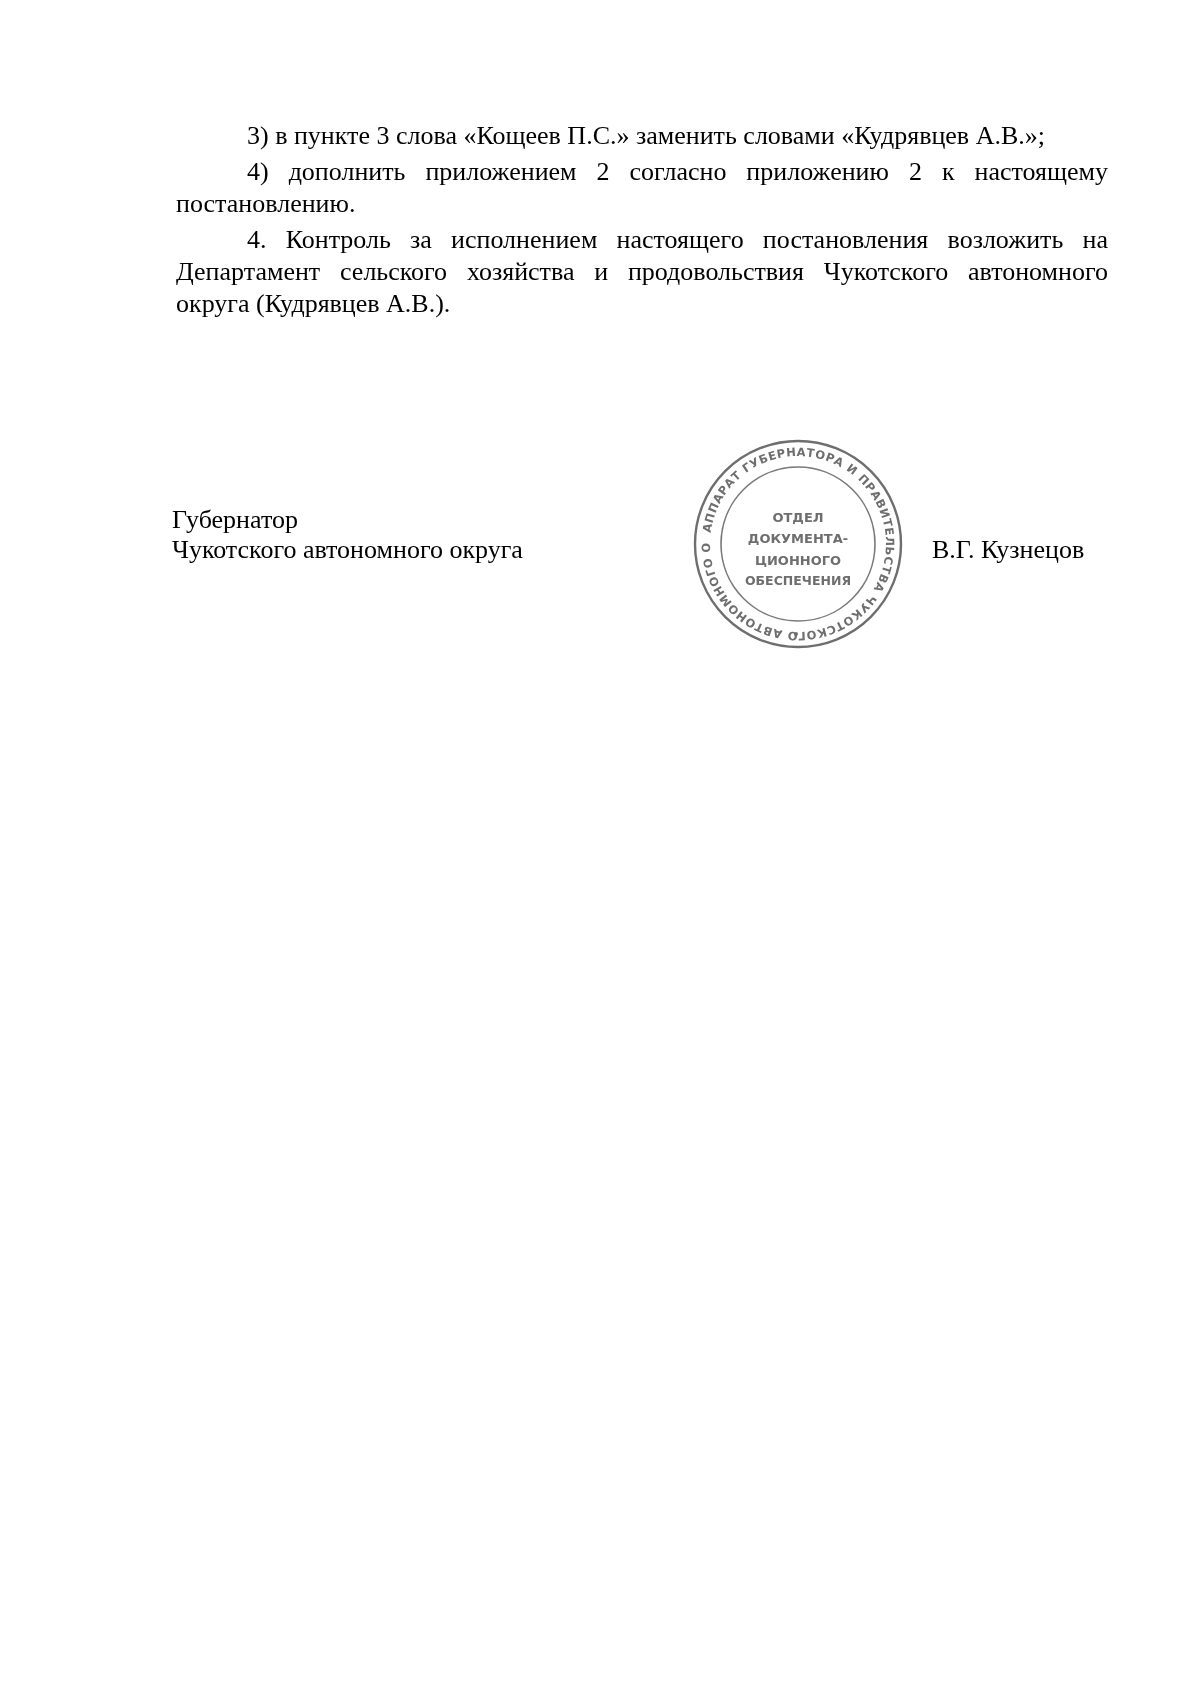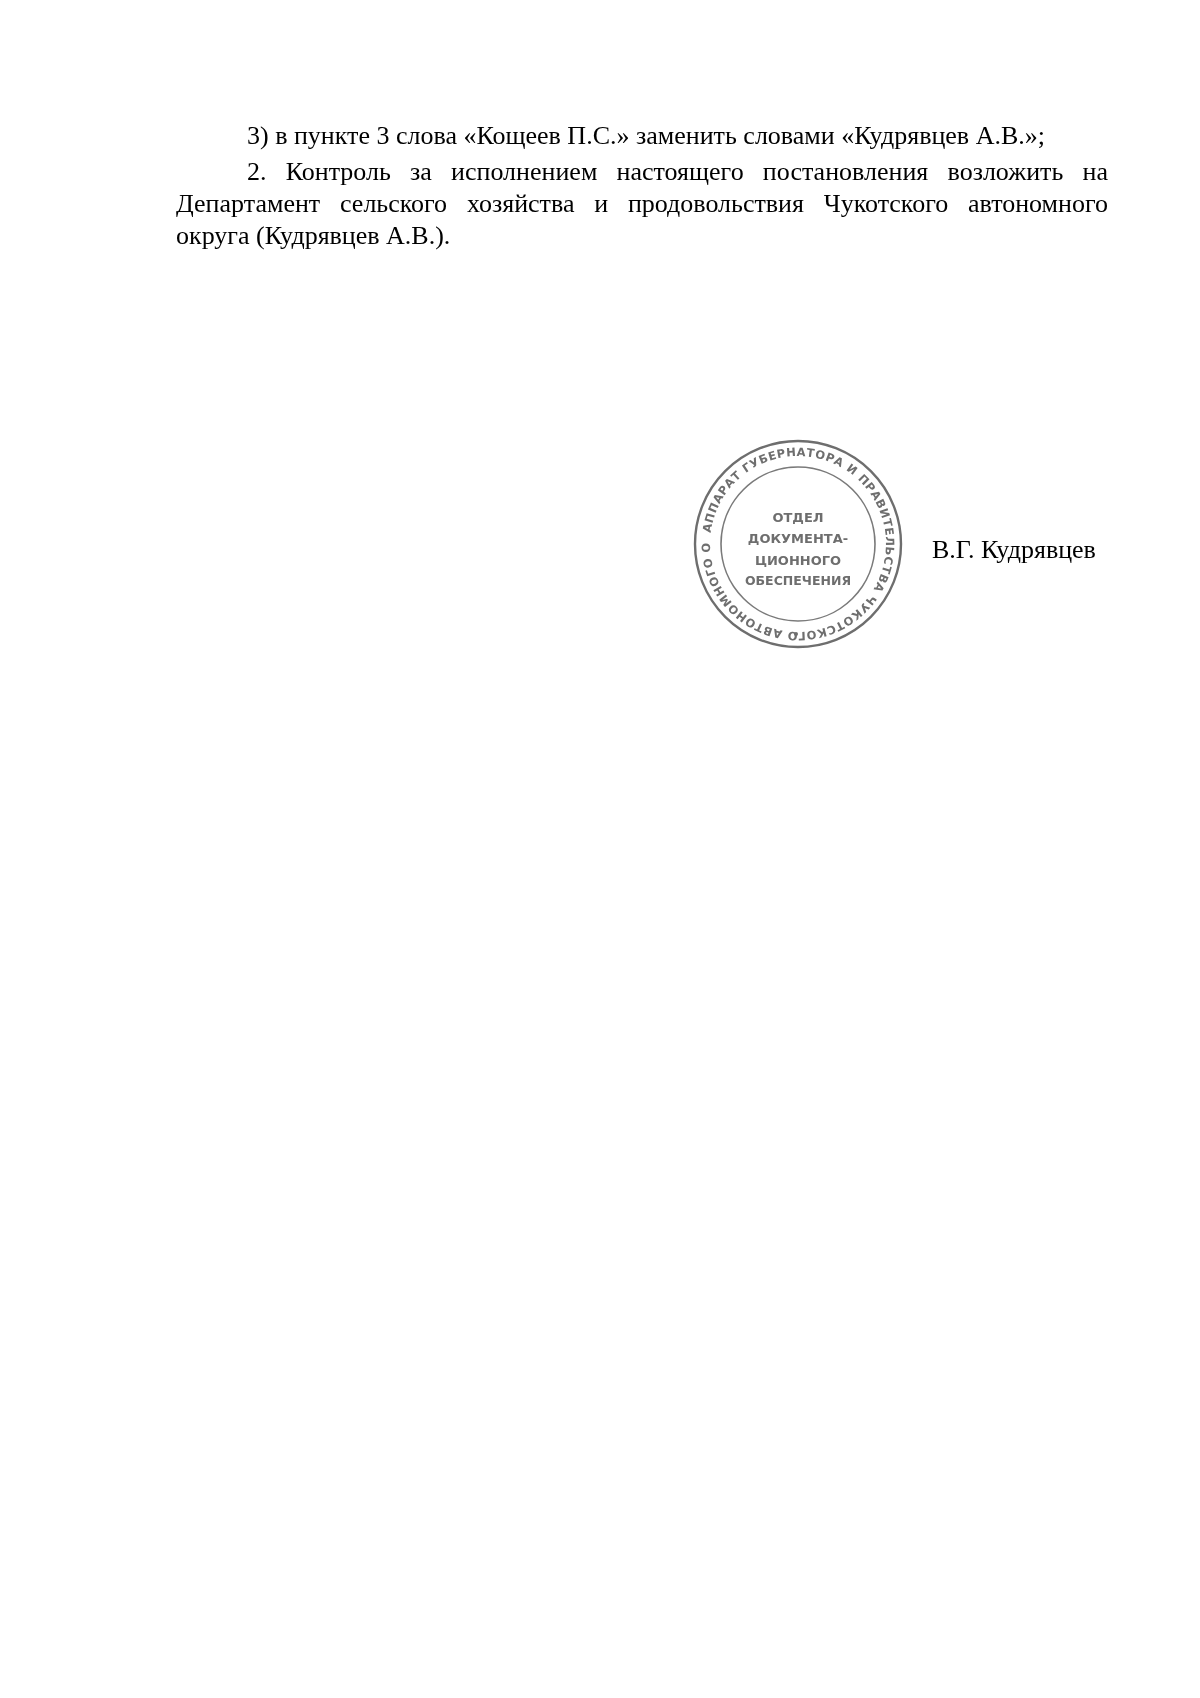--- a/index.html
+++ b/index.html
@@ -58,25 +58,30 @@
     width: 212px;
     height: 212px;
   }
   .stamp svg { display: block; }
 </style>
 </head>
 <body>
 
 <div class="body-text">
   <p class="para">3) в пункте 3 слова «Кощеев П.С.» заменить словами «Кудрявцев А.В.»;</p>
-  <p class="para">2. Контроль за исполнением настоящего постановления возложить на Департамент сельского хозяйства и продовольствия Чукотского автономного округа (Кудрявцев А.В.).</p>
+  <p class="para">4) дополнить приложением 2 согласно приложению 2 к настоящему постановлению.</p>
+  <p class="para">4. Контроль за исполнением настоящего постановления возложить на Департамент сельского хозяйства и продовольствия Чукотского автономного округа (Кудрявцев А.В.).</p>
 </div>
 
 <div class="signature">
-  <div class="sig-name">В.Г. Кудрявцев</div>
+  <div class="sig-title">
+    <div>Губернатор</div>
+    <div>Чукотского автономного округа</div>
+  </div>
+  <div class="sig-name">В.Г. Кузнецов</div>
 </div>
 
 <div class="stamp">
   <svg width="212" height="212" viewBox="0 0 212 212" xmlns="http://www.w3.org/2000/svg">
     <defs>
       <path id="ringPath" d="M 106,106 m -88,0 a 88,88 0 1,1 176,0 a 88,88 0 1,1 -176,0"></path>
     </defs>
     <circle cx="106" cy="106" r="103" fill="none" stroke="#6e6e6e" stroke-width="2.4"></circle>
     <circle cx="106" cy="106" r="77" fill="none" stroke="#7a7a7a" stroke-width="1.6"></circle>
     <text font-family="'DejaVu Sans', 'Liberation Sans', sans-serif" font-size="11.5" font-weight="bold" fill="#6e6e6e" letter-spacing="0.6">

